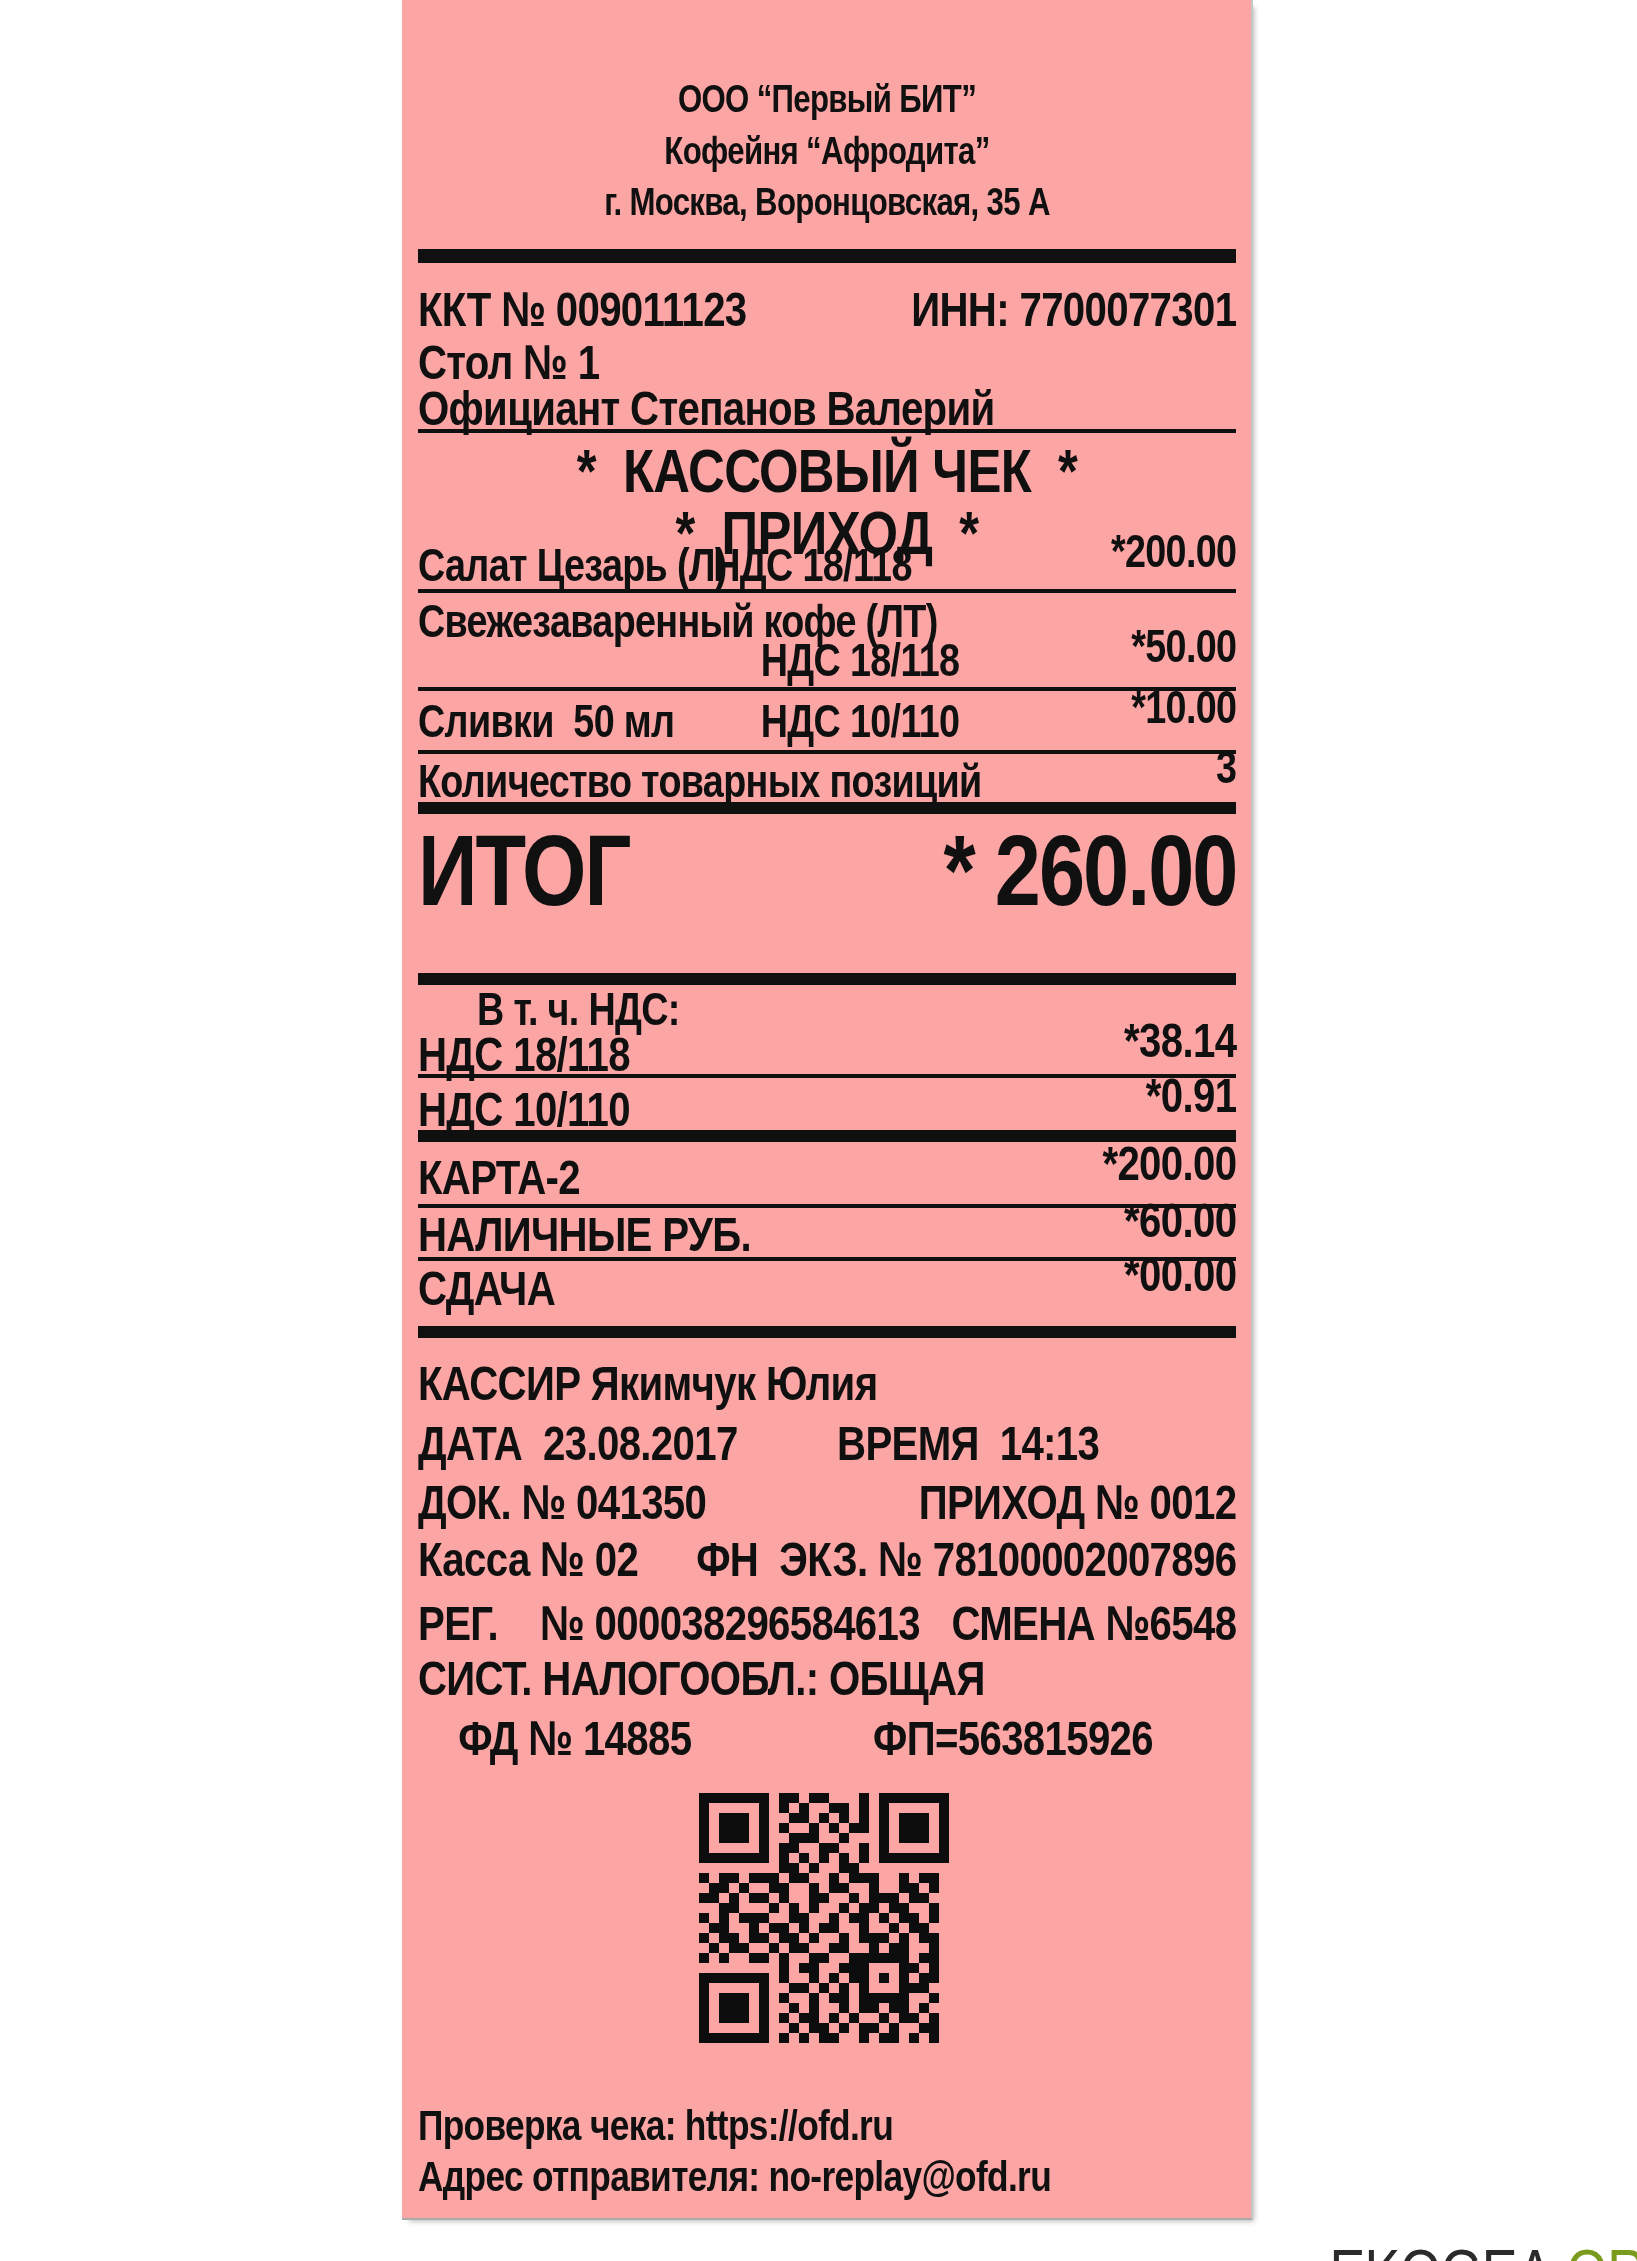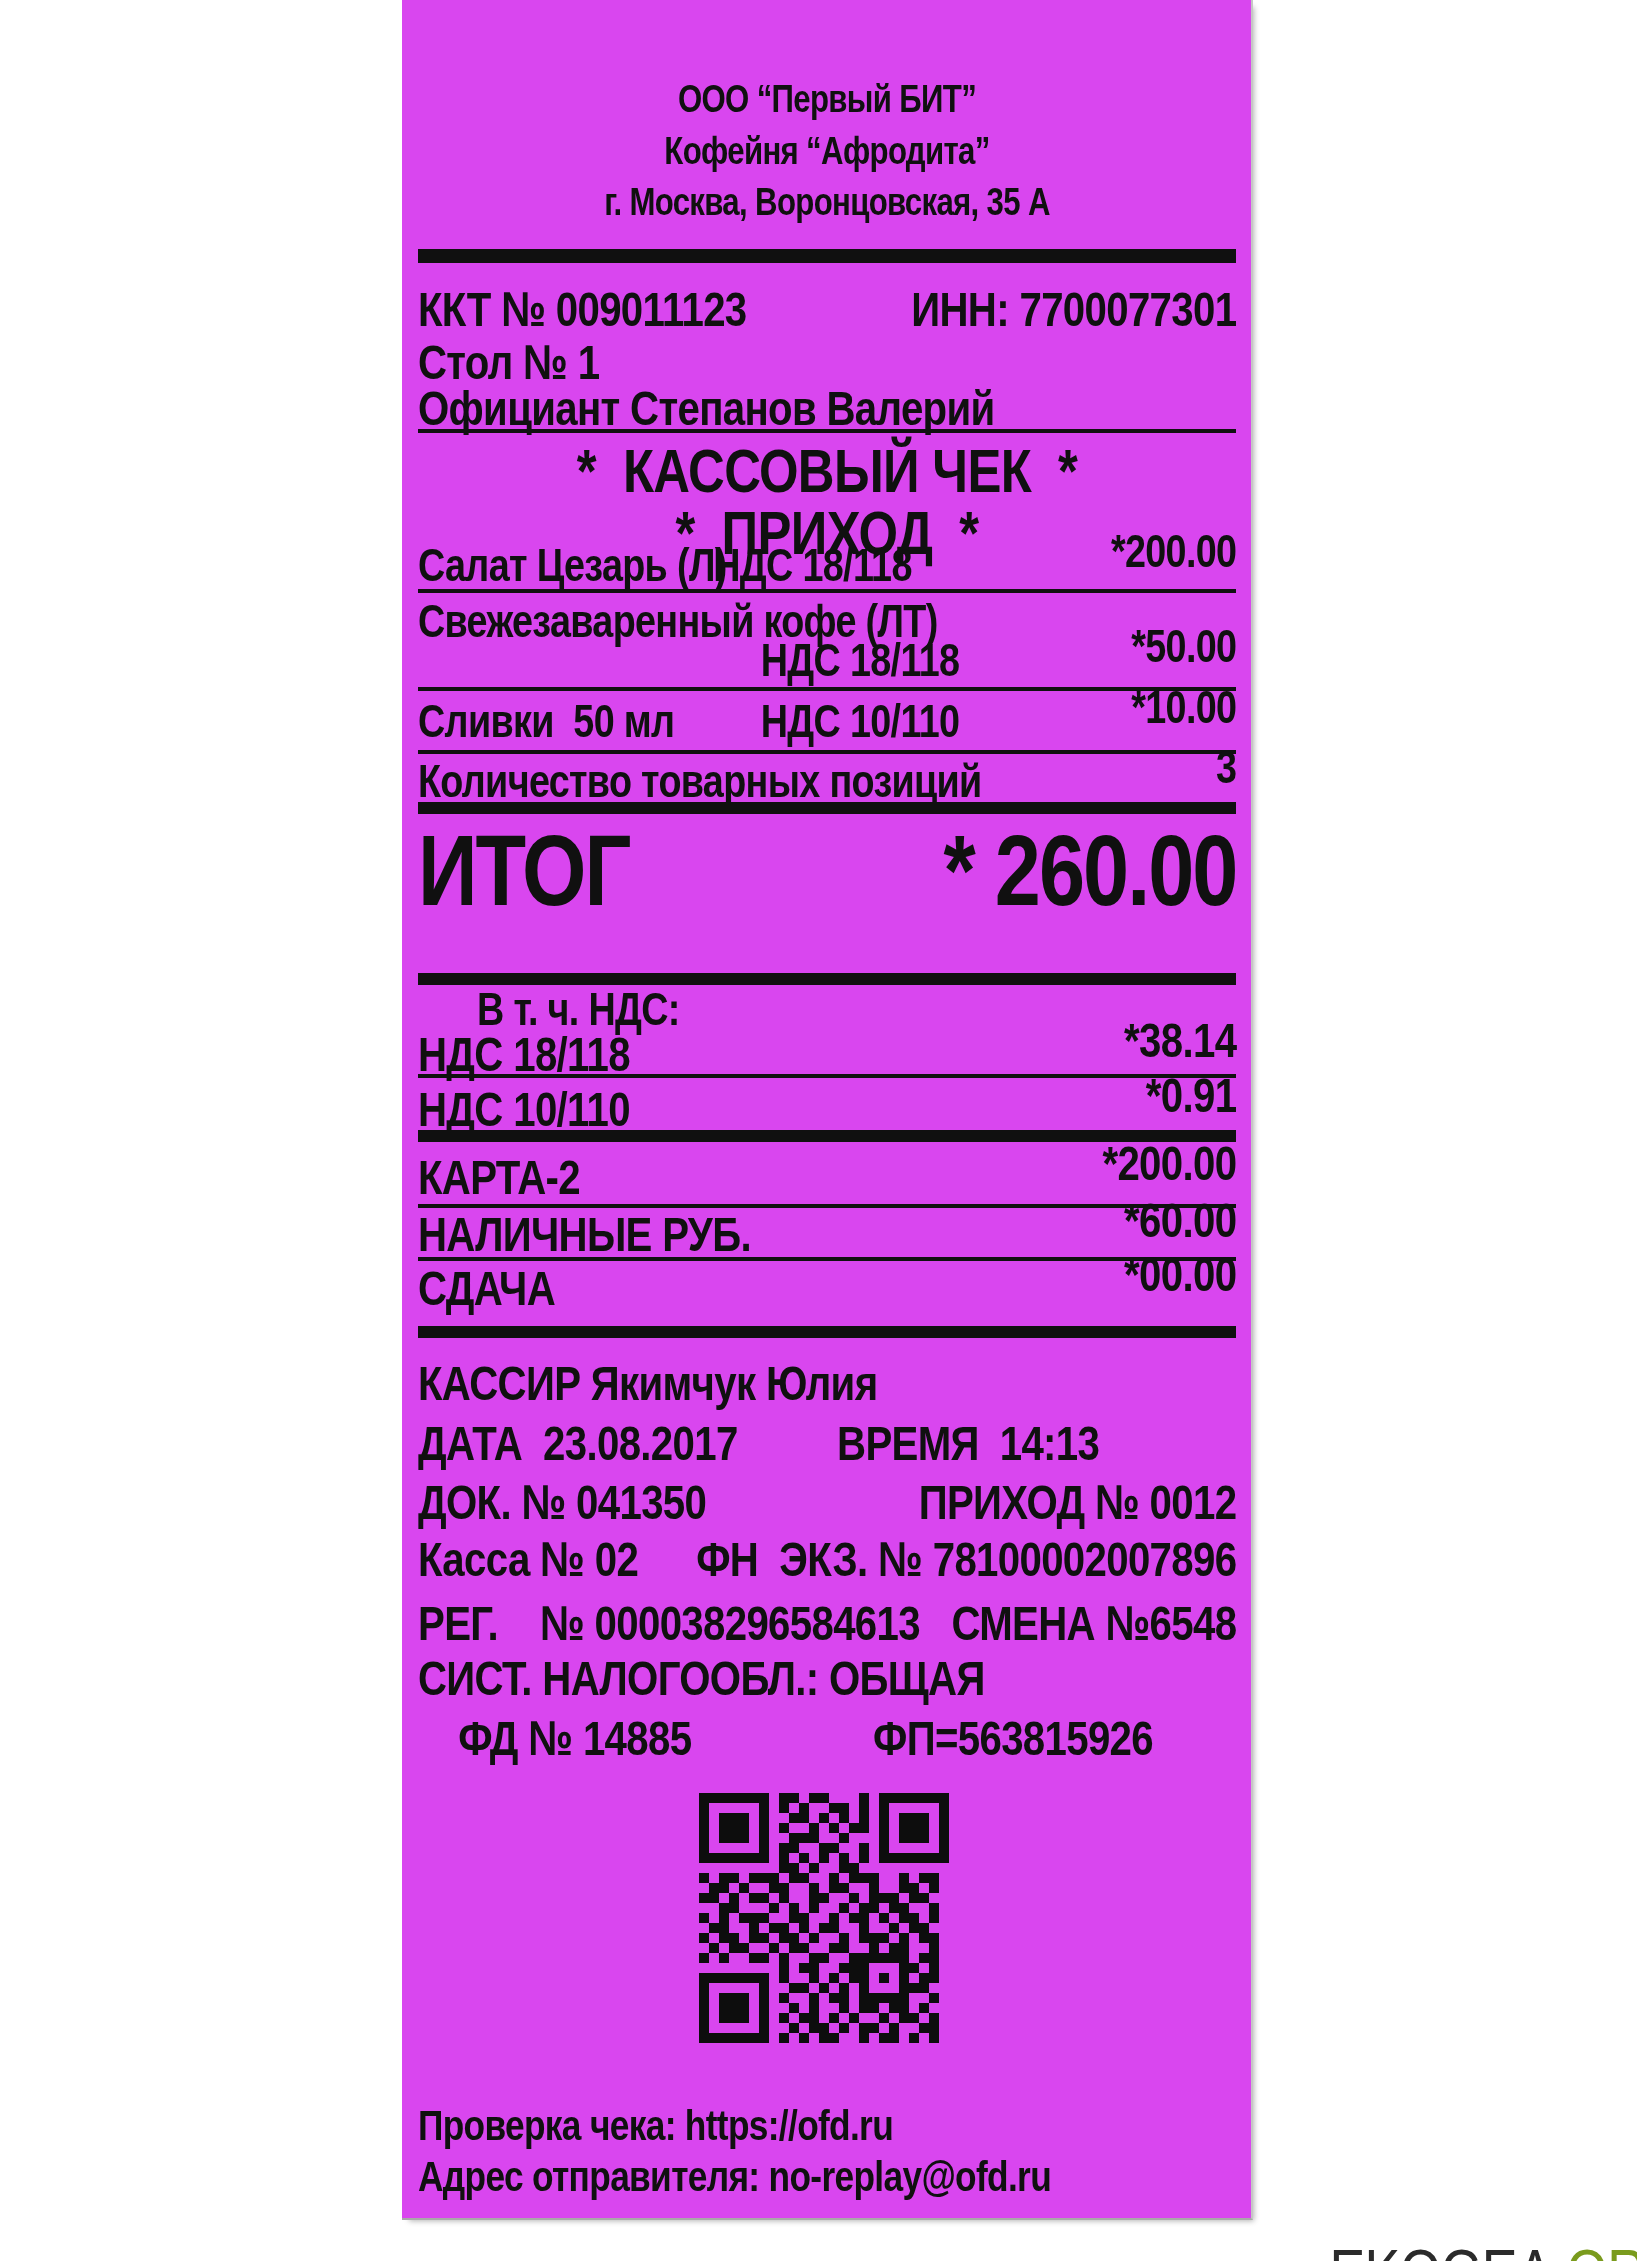--- a/index.html
+++ b/index.html
@@ -3,21 +3,21 @@
 <meta charset="utf-8">
 <style>
   html,body{margin:0;padding:0;}
   body{
     width:1638px;height:2261px;position:relative;overflow:hidden;
     background:#ffffff;color:#101010;
     font-family:"Liberation Sans", sans-serif;
   }
   .receipt{
     position:absolute;left:402px;top:0;width:849px;height:2218px;
-    background:#d946ef;
+    background:#fca5a5;
     border-right:2.4px solid #c6c6c6;
     border-bottom:2.4px solid #a9a9a9;
     box-shadow:4px 4px 5.5px -3.2px rgba(0,0,0,0.3);
   }
   .ln{position:absolute;left:16px;width:818px;background:#101010;}
   .ln.thin{height:4px;}
   .ln.thick{height:12px;}
   .ln.bar{height:14.3px;}
 
   .row{

